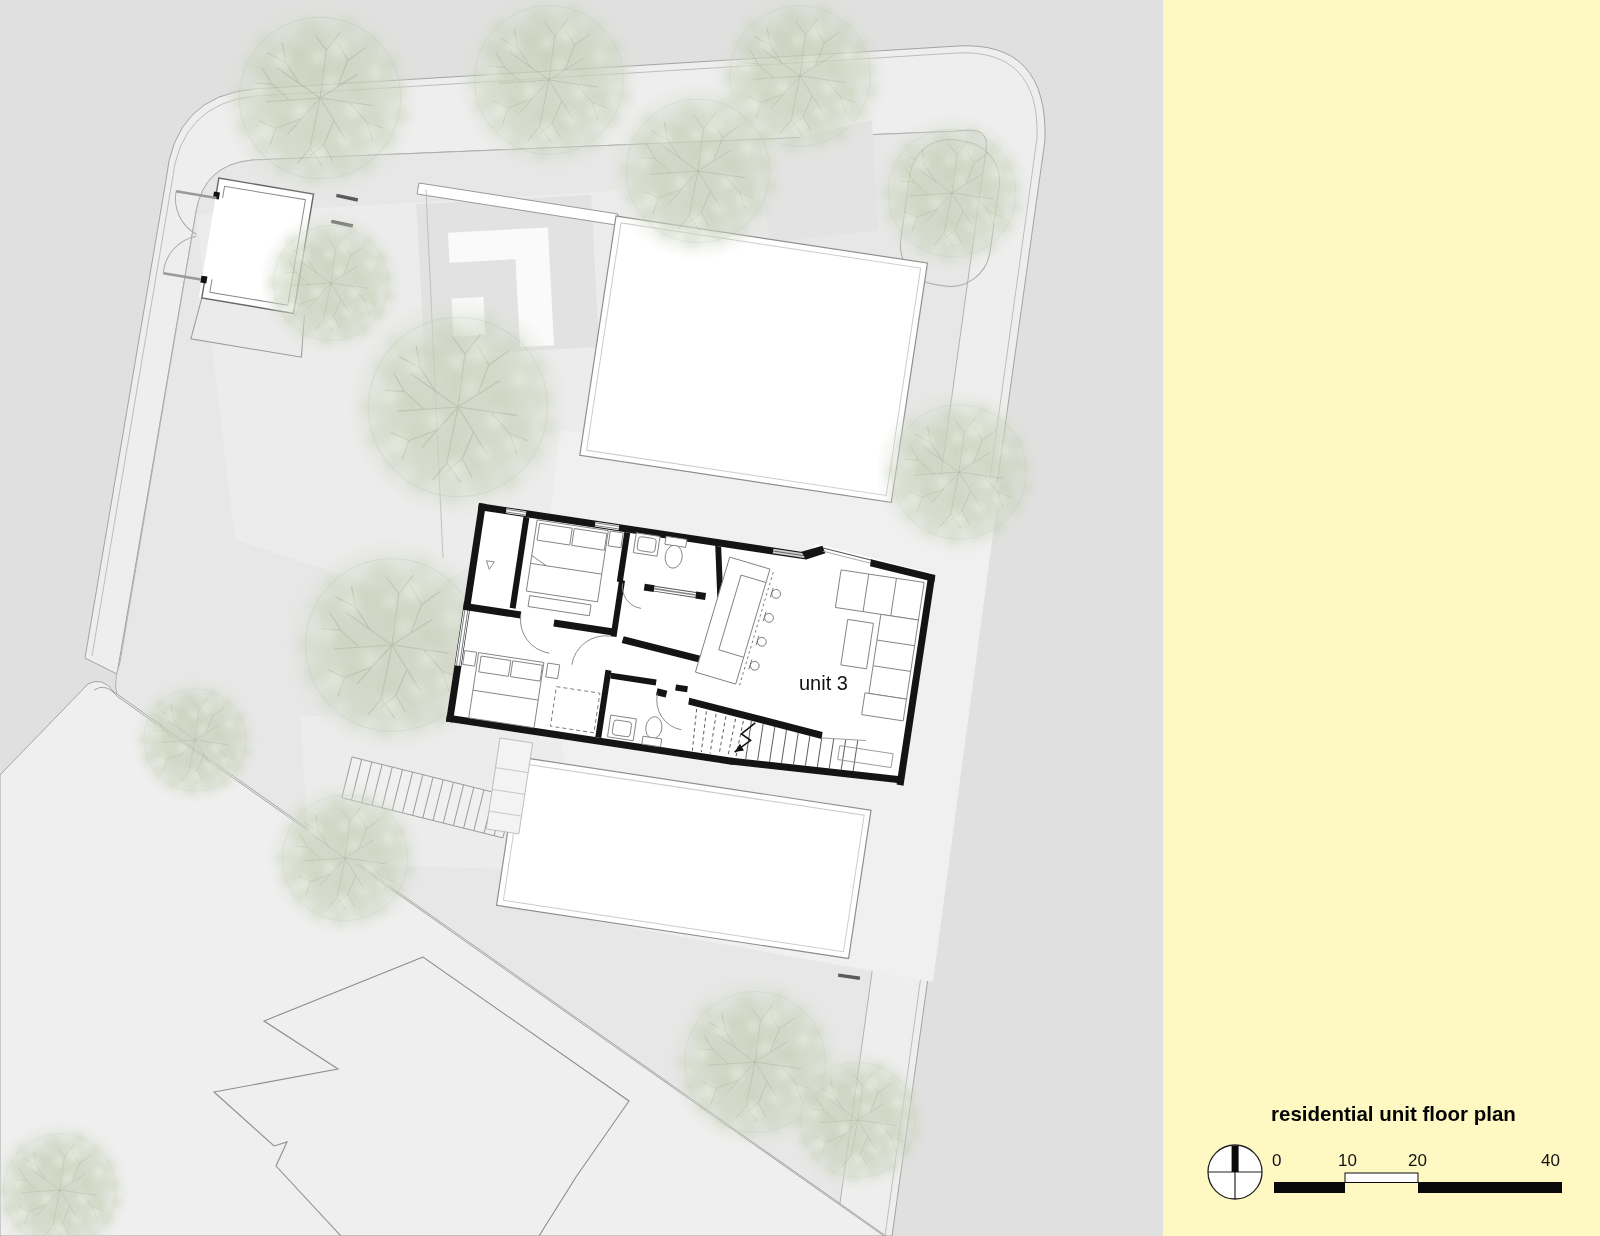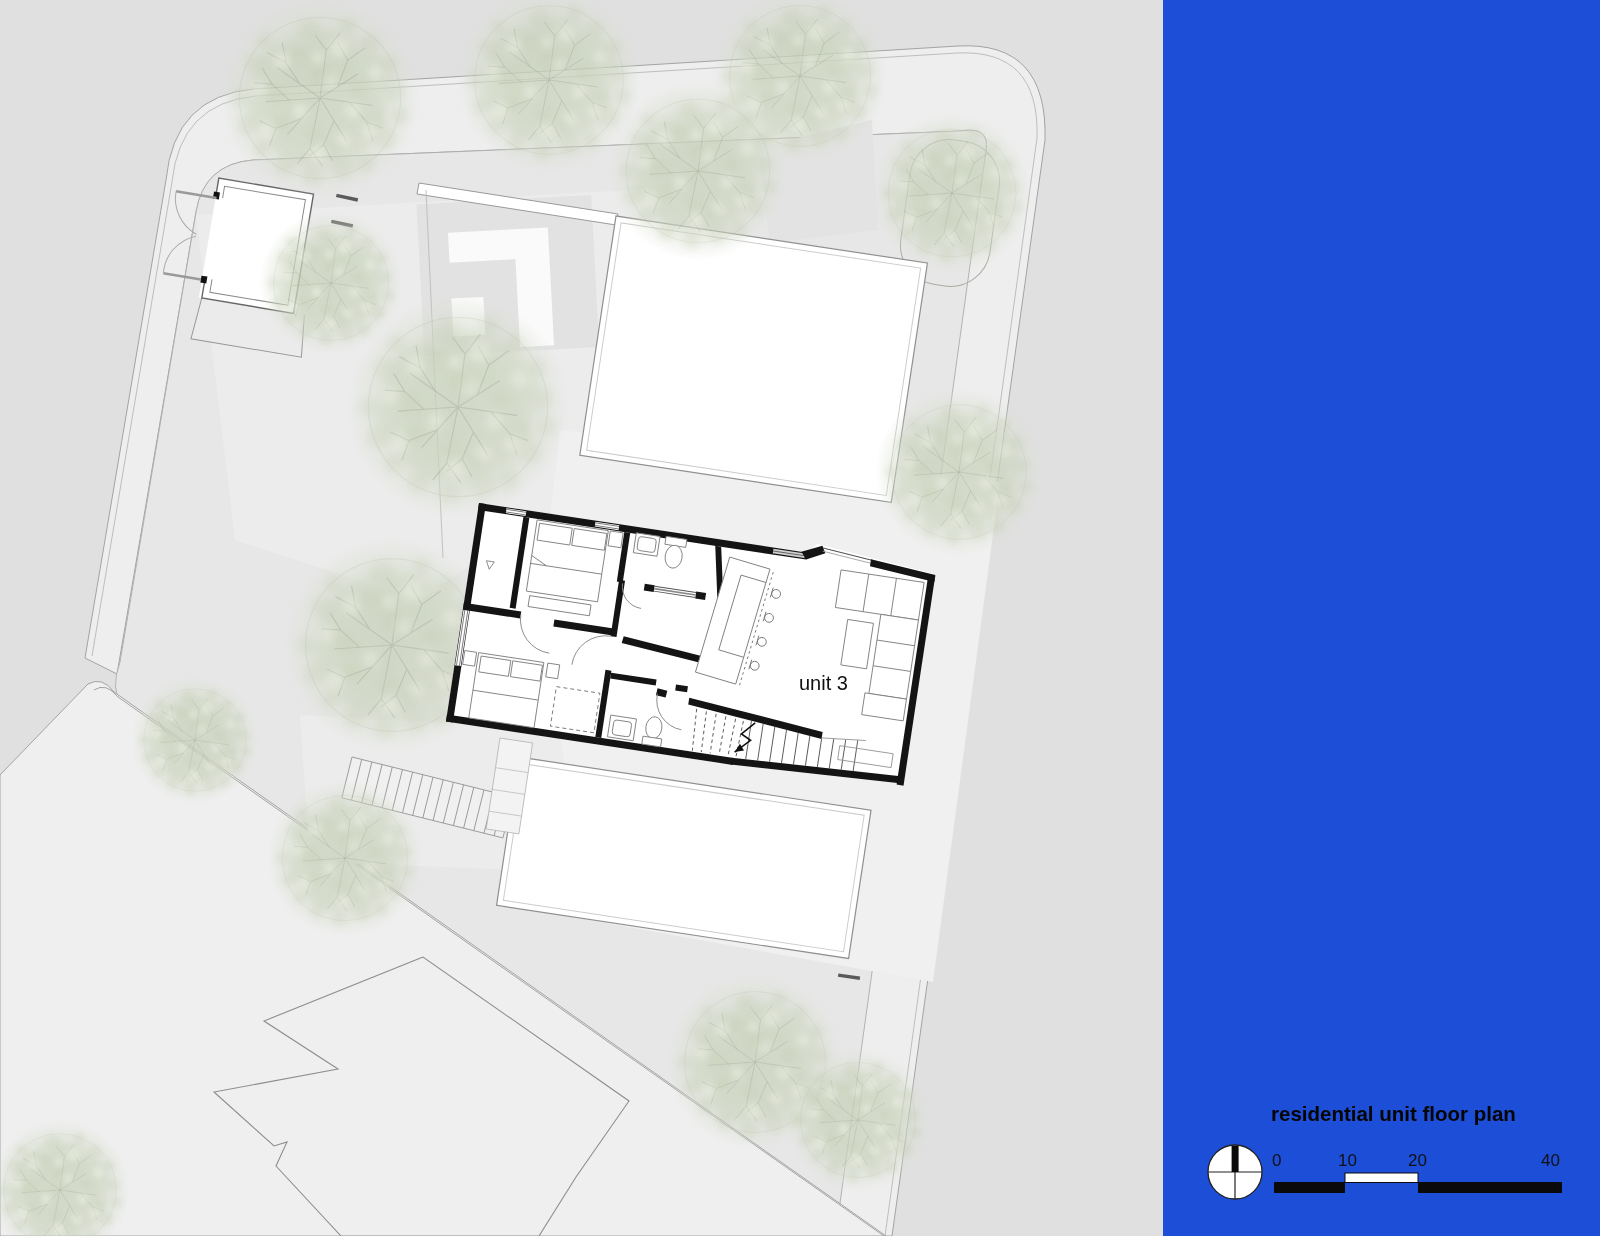--- a/index.html
+++ b/index.html
@@ -1,16 +1,16 @@
 <!DOCTYPE html>
 <html><head>
 <meta charset="utf-8">
 <style>
   html,body{margin:0;padding:0;background:#ffffff;}
-  .page{position:relative;width:1600px;height:1236px;overflow:hidden;background:#1d4ed8;
+  .page{position:relative;width:1600px;height:1236px;overflow:hidden;background:#fef9c3;
         font-family:"Liberation Sans", sans-serif;}
   svg{display:block}
 </style>
 </head>
 <body>
 <div class="page">
 <svg width="1600" height="1236" viewBox="0 0 1600 1236">
 <defs>
   <radialGradient id="tg">
     <stop offset="0%" stop-color="#c7d0ba" stop-opacity="0.95"></stop>

